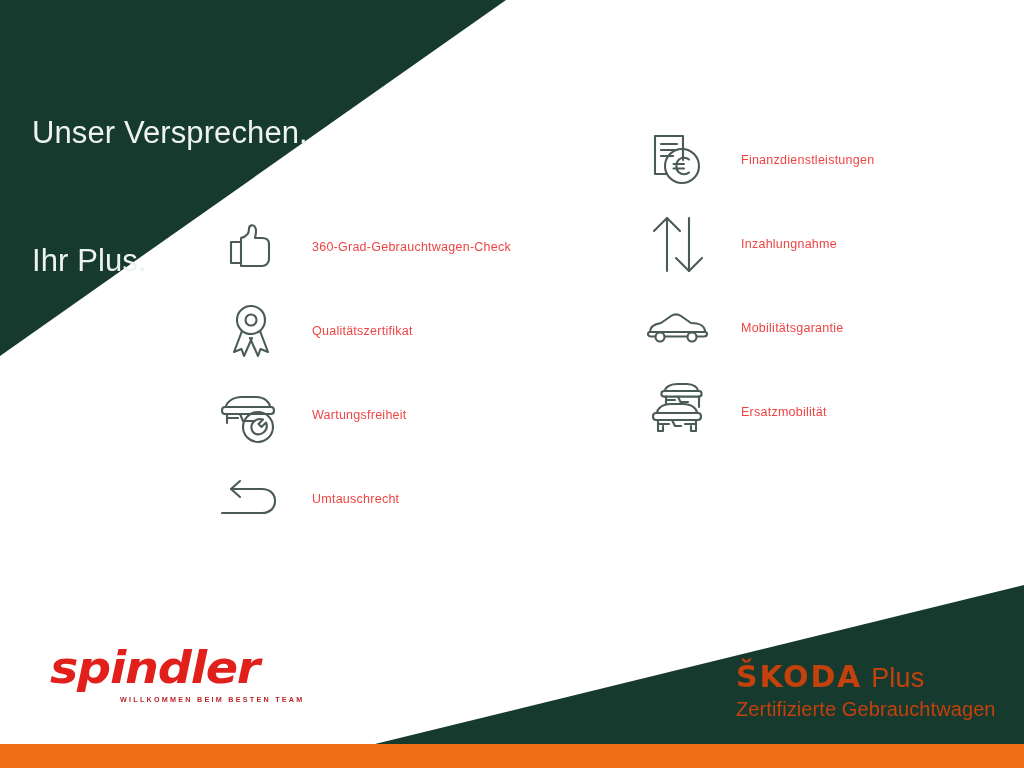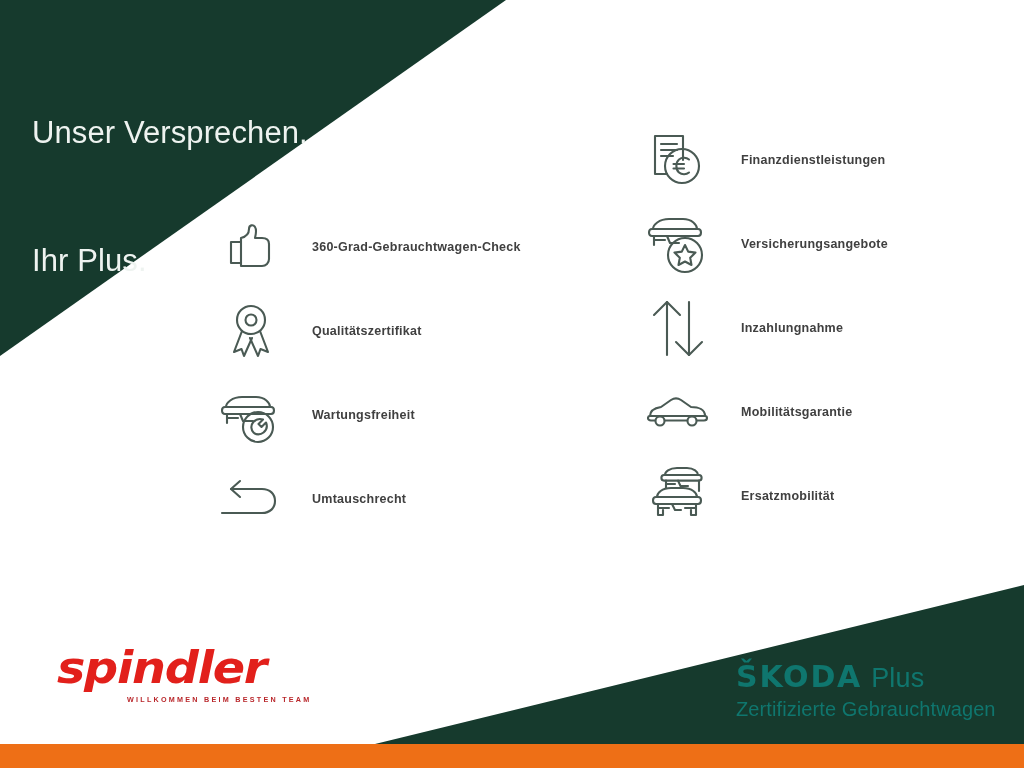--- a/index.html
+++ b/index.html
@@ -57,32 +57,32 @@
     height: 66px;
     display: flex;
     align-items: center;
     justify-content: center;
   }
   .benefit .ico svg {
     display: block;
   }
   .benefit .lbl {
     margin-left: 28px;
-    color: #404040;
+    color: #ef4444;
     font-size: 12.5px;
-    font-weight: bold;
+    font-weight: normal;
     letter-spacing: 0.25px;
     white-space: nowrap;
   }
   .col-right .benefit .lbl { margin-left: 30px; }
 
   
   .spindler {
     position: absolute;
-    left: 57px;
+    left: 50px;
     top: 645px;
     width: 252px;
   }
   .spindler .word {
     display: block;
     color: #e2201b;
     font-size: 45px;
     font-weight: bold;
     font-style: italic;
     letter-spacing: -1.2px;
@@ -100,21 +100,21 @@
     font-weight: bold;
     letter-spacing: 2.25px;
     white-space: nowrap;
     padding-left: 24px;
   }
   
   .skoda {
     position: absolute;
     left: 736px;
     top: 662px;
-    color: #0f766e;
+    color: #c2410c;
   }
   .skoda .line1 {
     display: block;
     white-space: nowrap;
     line-height: 1;
   }
   .skoda .brand {
     font-size: 30px;
     font-weight: bold;
     letter-spacing: 1.8px;
@@ -213,34 +213,20 @@
           <path d="M12 14 H28 M12 20 H28 M12 26 H24"></path>
           <circle cx="33" cy="36" r="17"></circle>
           <path d="M40 29.5 C37.5 27.5 33 27 30 29.5 C26.5 32.5 26.5 39.5 30 42.5
                    C33 45 37.5 44.5 40 42.5"></path>
           <path d="M24.5 34 H35 M24.5 38.5 H35"></path>
         </svg>
       </span>
       <span class="lbl">Finanzdienstleistungen</span>
     </div>
 
-    <div class="benefit">
-      <span class="ico">
-        <svg width="62" height="62" viewBox="0 0 62 62" fill="none" stroke="#4a5a54" stroke-width="2.1" stroke-linecap="round" stroke-linejoin="round">
-          <path d="M6 16 C6 12 12 6 22 6 H36 C45 6 50 12 50 16"></path>
-          <path d="M5 16 H51 C53 16 54 17.5 54 19.5 C54 21.5 53 23 51 23 H5 C3 23 2 21.5 2 19.5 C2 17.5 3 16 5 16 Z"></path>
-          <path d="M7 23 V32 M7 27 H18"></path>
-          <path d="M20 23 L23 30 H32"></path>
-          <circle cx="38" cy="42" r="17"></circle>
-          <path d="M38 32 L41.2 38.6 L48.5 39.6 L43.2 44.7 L44.5 52 L38 48.5 L31.5 52
-                   L32.8 44.7 L27.5 39.6 L34.8 38.6 Z"></path>
-        </svg>
-      </span>
-      <span class="lbl">Versicherungsangebote</span>
-    </div>
 
     <div class="benefit">
       <span class="ico">
         <svg width="56" height="62" viewBox="0 0 56 62" fill="none" stroke="#4a5a54" stroke-width="2.1" stroke-linecap="round" stroke-linejoin="round">
           <path d="M17 58 V5"></path>
           <path d="M4 18 L17 5 L30 18"></path>
           <path d="M39 5 V58"></path>
           <path d="M26 45 L39 58 L52 45"></path>
         </svg>
       </span>

